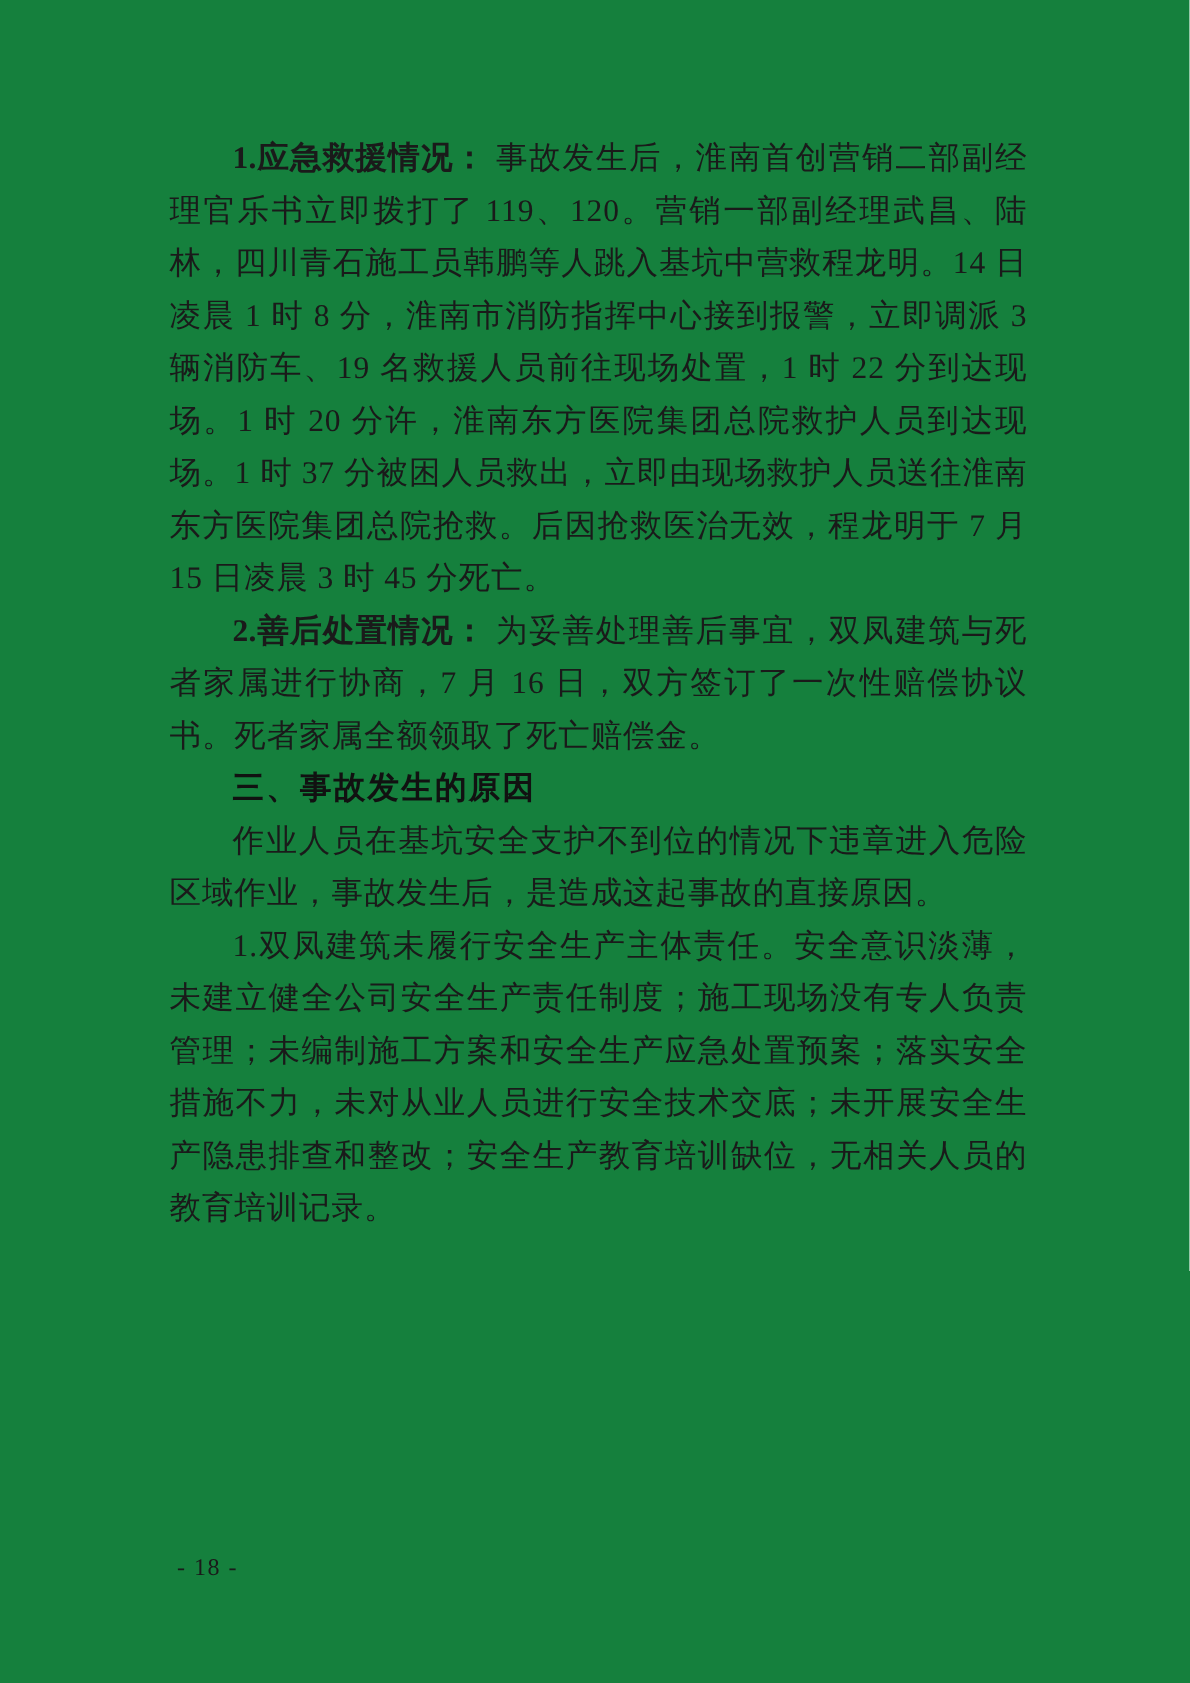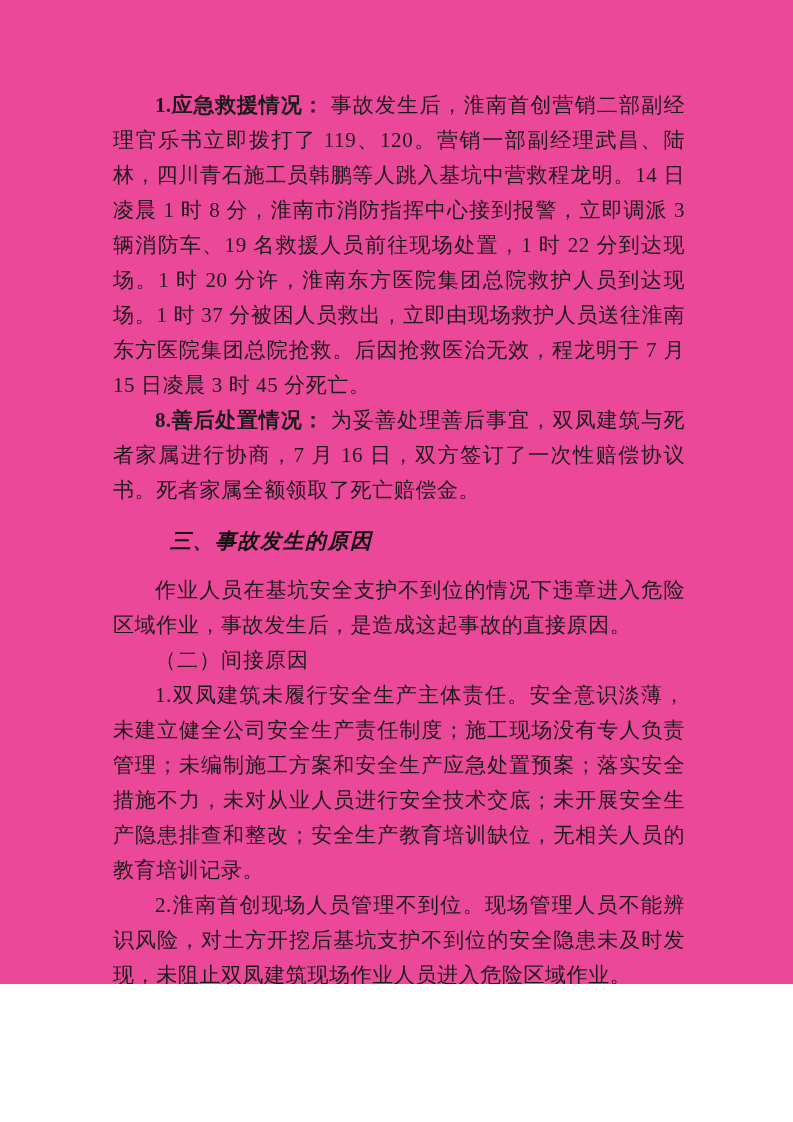--- a/index.html
+++ b/index.html
@@ -3,22 +3,22 @@
 <meta charset="utf-8">
 <style>
   html, body {
     margin: 0;
     padding: 0;
     background: #ffffff;
   }
   .page {
     position: relative;
     width: 793px;
-    height: 984px;
-    background: #ec4899;
+    height: 1122px;
+    background: #15803d;
     color: #000000;
     font-family: "Liberation Serif", "DejaVu Serif", serif;
     overflow: hidden;
   }
   .content {
     position: absolute;
     left: 113px;
     top: 88px;
     width: 572px;
   }
@@ -30,29 +30,28 @@
     text-align: justify;
     text-justify: inter-ideograph;
     text-indent: 2em;
     color: #1a1a1a;
   }
   .lead {
     font-weight: bold;
     letter-spacing: 0.2px;
   }
   .heading {
-    margin: 15px;
+    margin: 0;
     font-size: 21px;
     line-height: 35px;
     font-weight: bold;
     font-family: "Liberation Sans", "DejaVu Sans", sans-serif;
     text-indent: 2em;
     letter-spacing: 1.5px;
     color: #111111;
-    font-style: italic;
   }
   .subheading {
     margin: 0;
     font-size: 21px;
     line-height: 35px;
     text-indent: 2em;
     letter-spacing: 1px;
     color: #1a1a1a;
   }
   .footer {
@@ -71,31 +70,29 @@
 
 <div class="page">
   <div class="content">
 
     <p class="para">
       <span class="lead">1.应急救援情况：</span>
       <span>事故发生后，淮南首创营销二部副经理官乐书立即拨打了 119、120。营销一部副经理武昌、陆林，四川青石施工员韩鹏等人跳入基坑中营救程龙明。14 日凌晨 1 时 8 分，淮南市消防指挥中心接到报警，立即调派 3 辆消防车、19 名救援人员前往现场处置，1 时 22 分到达现场。1 时 20 分许，淮南东方医院集团总院救护人员到达现场。1 时 37 分被困人员救出，立即由现场救护人员送往淮南东方医院集团总院抢救。后因抢救医治无效，程龙明于 7 月 15 日凌晨 3 时 45 分死亡。</span>
     </p>
 
     <p class="para">
-      <span class="lead">8.善后处置情况：</span>
+      <span class="lead">2.善后处置情况：</span>
       <span>为妥善处理善后事宜，双凤建筑与死者家属进行协商，7 月 16 日，双方签订了一次性赔偿协议书。死者家属全额领取了死亡赔偿金。</span>
     </p>
 
     <h2 class="heading">三、事故发生的原因</h2>
 
 
     <p class="para">作业人员在基坑安全支护不到位的情况下违章进入危险区域作业，事故发生后，是造成这起事故的直接原因。</p>
 
-    <p class="subheading">（二）间接原因</p>
 
     <p class="para">1.双凤建筑未履行安全生产主体责任。安全意识淡薄，未建立健全公司安全生产责任制度；施工现场没有专人负责管理；未编制施工方案和安全生产应急处置预案；落实安全措施不力，未对从业人员进行安全技术交底；未开展安全生产隐患排查和整改；安全生产教育培训缺位，无相关人员的教育培训记录。</p>
 
-    <p class="para">2.淮南首创现场人员管理不到位。现场管理人员不能辨识风险，对土方开挖后基坑支护不到位的安全隐患未及时发现，未阻止双凤建筑现场作业人员进入危险区域作业。</p>
 
   </div>
 
   <div class="footer">- 18 -</div>
 </div>
 
 </body></html>

